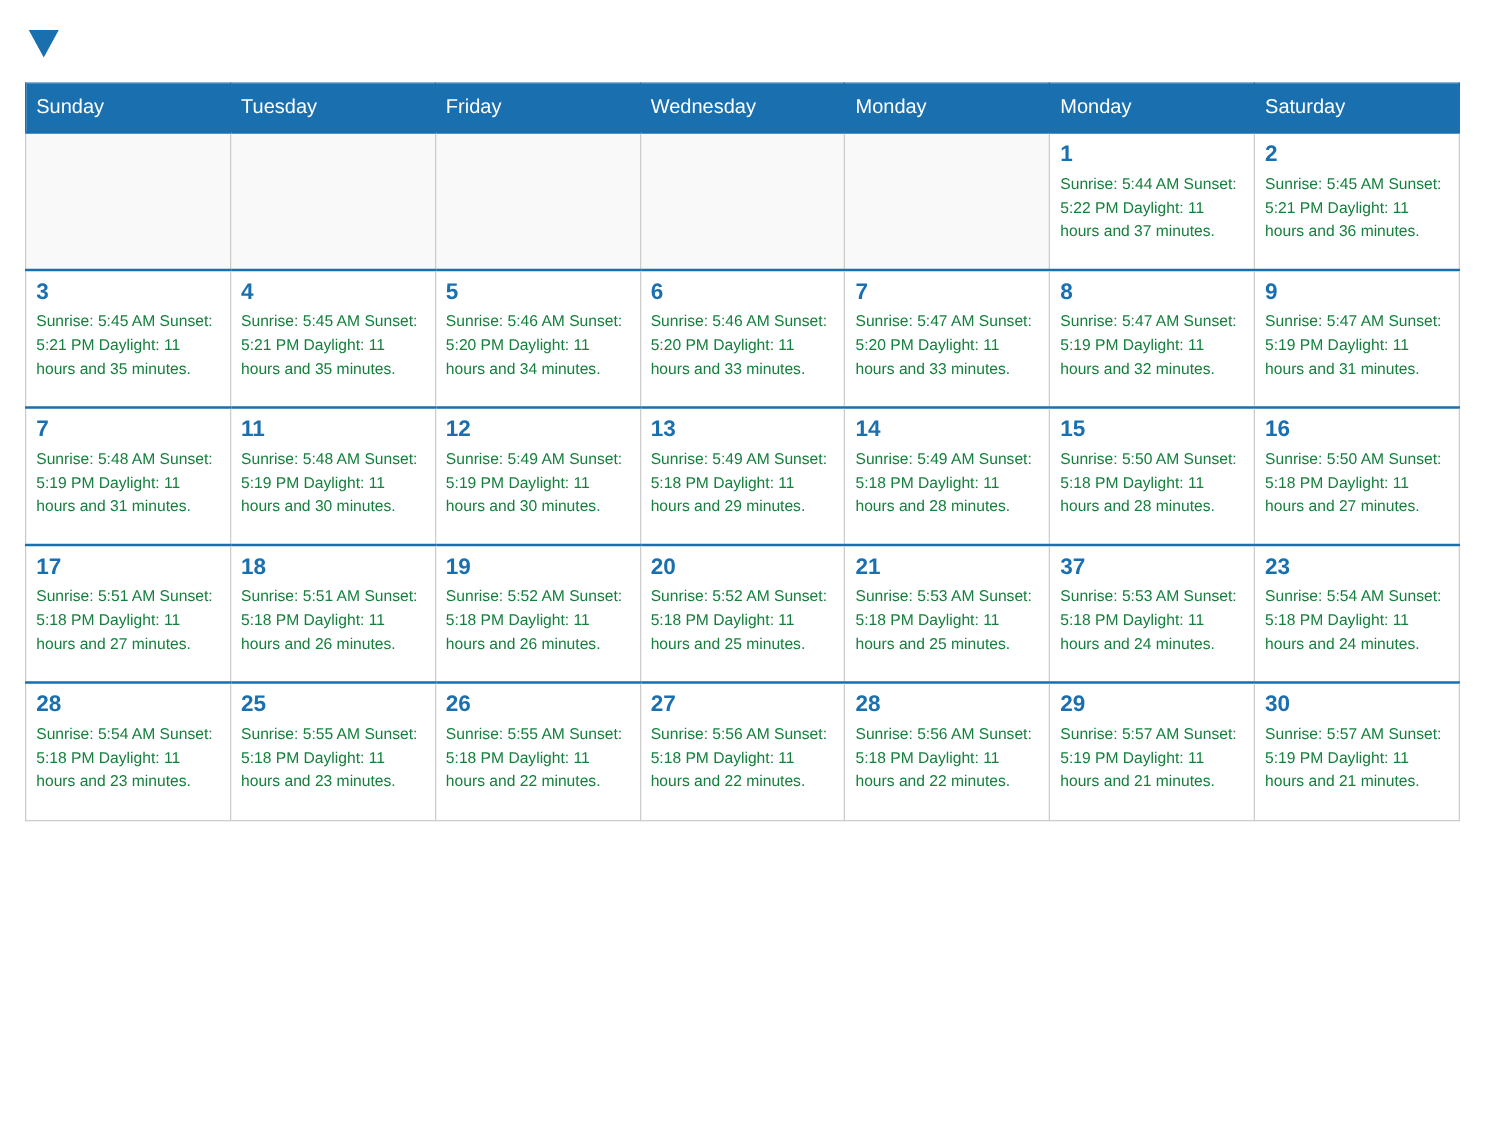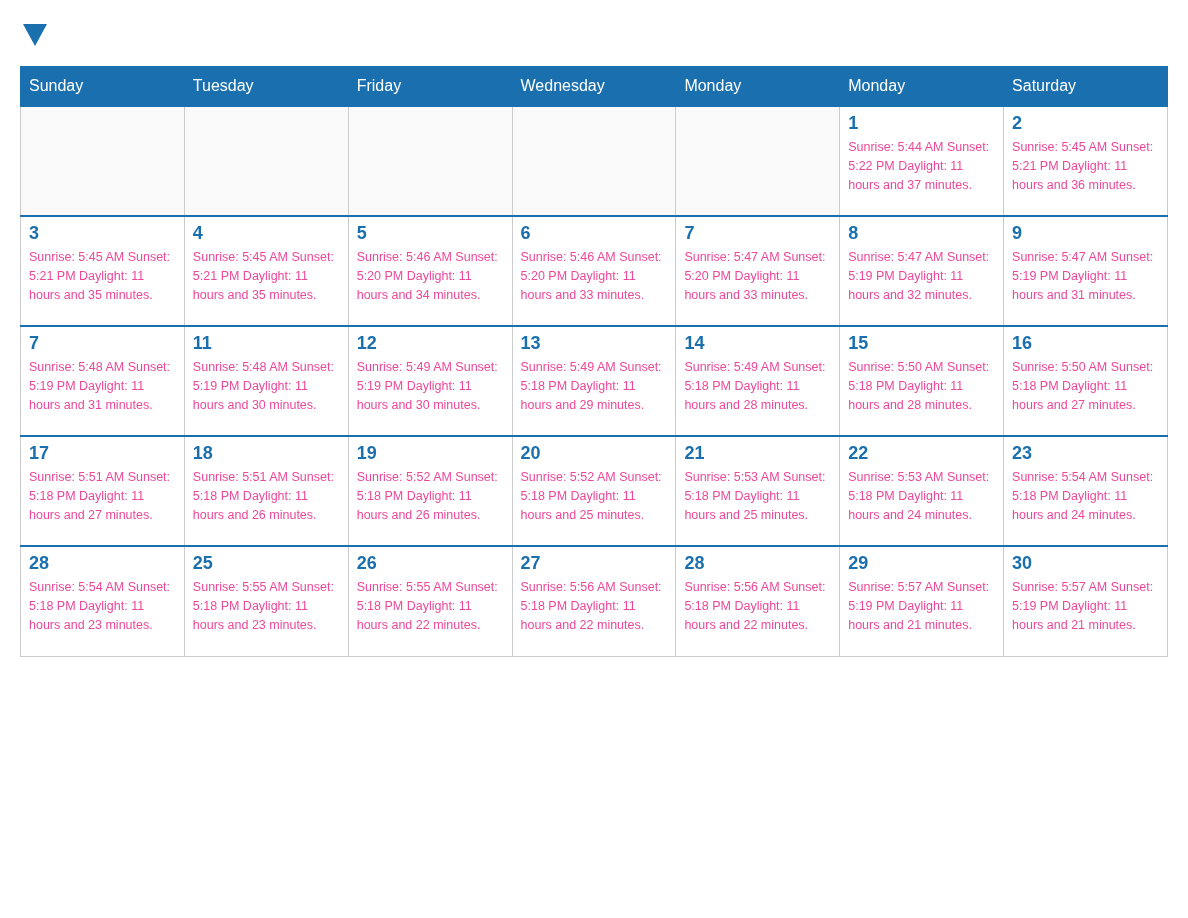--- a/index.html
+++ b/index.html
@@ -87,21 +87,21 @@
     }
     .day-number {
       font-size: 18px;
       color: #1a6faf;
       font-weight: bold;
       margin-bottom: 4px;
     }
     .day-info {
       font-size: 12.5px;
       line-height: 1.5;
-      color: #ec4899;
+      color: #15803d;
     }
     .week-row td {
       border-top: 2px solid #1a6faf;
     }
   </style>
 </head>
 <body>
 
 <div class="header">
   <div class="logo">
@@ -262,21 +262,21 @@
 Sunset: 5:18 PM
 Daylight: 11 hours and 25 minutes.</div>
         </td>
         <td>
           <div class="day-number">21</div>
           <div class="day-info">Sunrise: 5:53 AM
 Sunset: 5:18 PM
 Daylight: 11 hours and 25 minutes.</div>
         </td>
         <td>
-          <div class="day-number">22</div>
+          <div class="day-number">37</div>
           <div class="day-info">Sunrise: 5:53 AM
 Sunset: 5:18 PM
 Daylight: 11 hours and 24 minutes.</div>
         </td>
         <td>
           <div class="day-number">23</div>
           <div class="day-info">Sunrise: 5:54 AM
 Sunset: 5:18 PM
 Daylight: 11 hours and 24 minutes.</div>
         </td>

